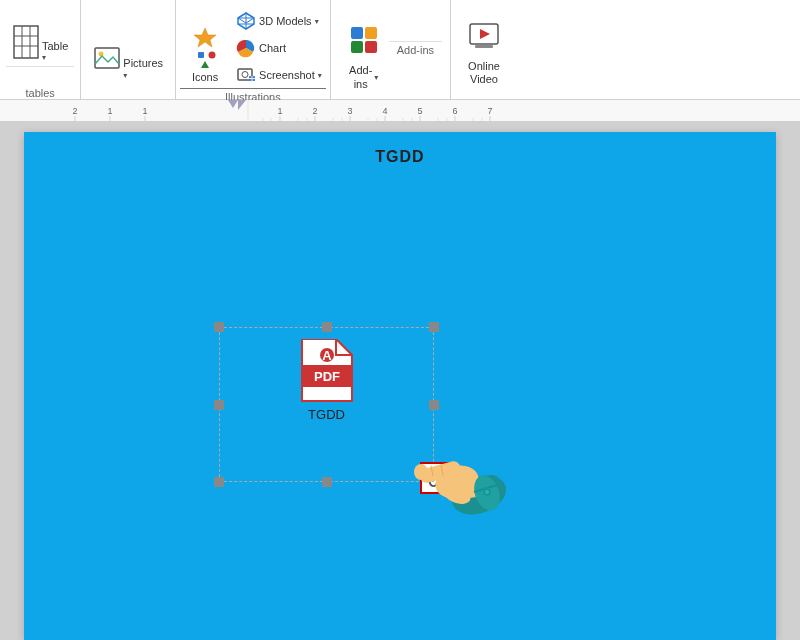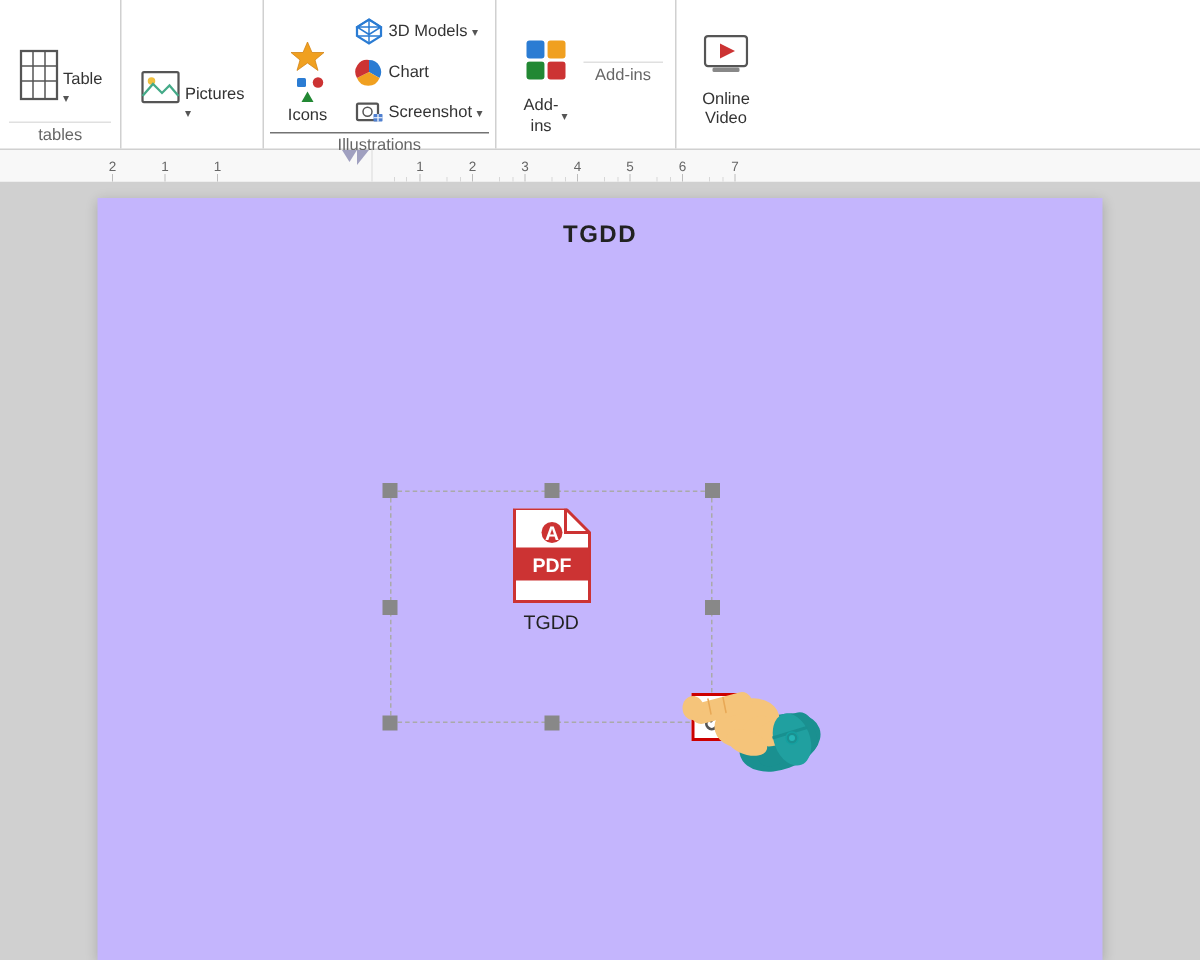--- a/index.html
+++ b/index.html
@@ -72,26 +72,26 @@
 
     
     .doc-area {
       background: #d0d0d0;
       height: calc(640px - 100px - 22px);
       overflow: hidden;
       position: relative;
     }
 
     .doc-page {
-      background: #c4b5fd;
+      background: #0ea5e9;
       position: absolute;
       left: 50%;
       transform: translateX(-50%);
       top: 10px;
-      width: 670px;
+      width: 752px;
       height: calc(640px - 100px - 22px - 10px);
       box-shadow: 0 2px 8px rgba(0,0,0,0.2);
       overflow: hidden;
     }
 
     .doc-title {
       text-align: center;
       font-size: 16px;
       font-weight: bold;
       color: #222;
@@ -193,21 +193,21 @@
             <line x1="2" y1="12" x2="26" y2="12" stroke="#555" stroke-width="1"></line>
             <line x1="2" y1="22" x2="26" y2="22" stroke="#555" stroke-width="1"></line>
           </svg>
         </div>
         <div style="display:flex; flex-direction:column; align-items:flex-start;">
           <span class="btn-label">Table</span>
           <span class="dropdown-arrow">▾</span>
         </div>
       </div>
     </div>
-    <div class="ribbon-bottom-label" style="font-size:11px;color:#666;padding:2px 8px 3px;border-top:1px solid #e0e0e0;width:100%;text-align:center;">tables</div>
+    <div class="ribbon-bottom-label" style="font-size:11px;color:#666;padding:20px 8px 3px;border-top:1px solid #e0e0e0;width:100%;text-align:center;">tables</div>
   </div>
 
   <div class="ribbon-partial-left" style="padding:0 6px; display:flex; flex-direction:column; justify-content:space-between; align-items:center;">
     <div style="display:flex; align-items:center; justify-content:flex-start; flex:1; padding-top:8px;">
       <div class="ribbon-btn" style="flex-direction:row; gap:2px; align-items:flex-end;">
         <div class="icon-area" style="width:28px;height:56px;display:flex;flex-direction:column;align-items:center;justify-content:flex-end;">
           <svg width="28" height="36" viewBox="0 0 28 36">
             <rect x="2" y="6" width="24" height="20" rx="1" fill="none" stroke="#555" stroke-width="1.5"></rect>
             <circle cx="8" cy="12" r="2.5" fill="#f0c040"></circle>
             <polyline points="2,22 9,14 15,20 20,15 26,22" fill="none" stroke="#4a8" stroke-width="1.5"></polyline>

